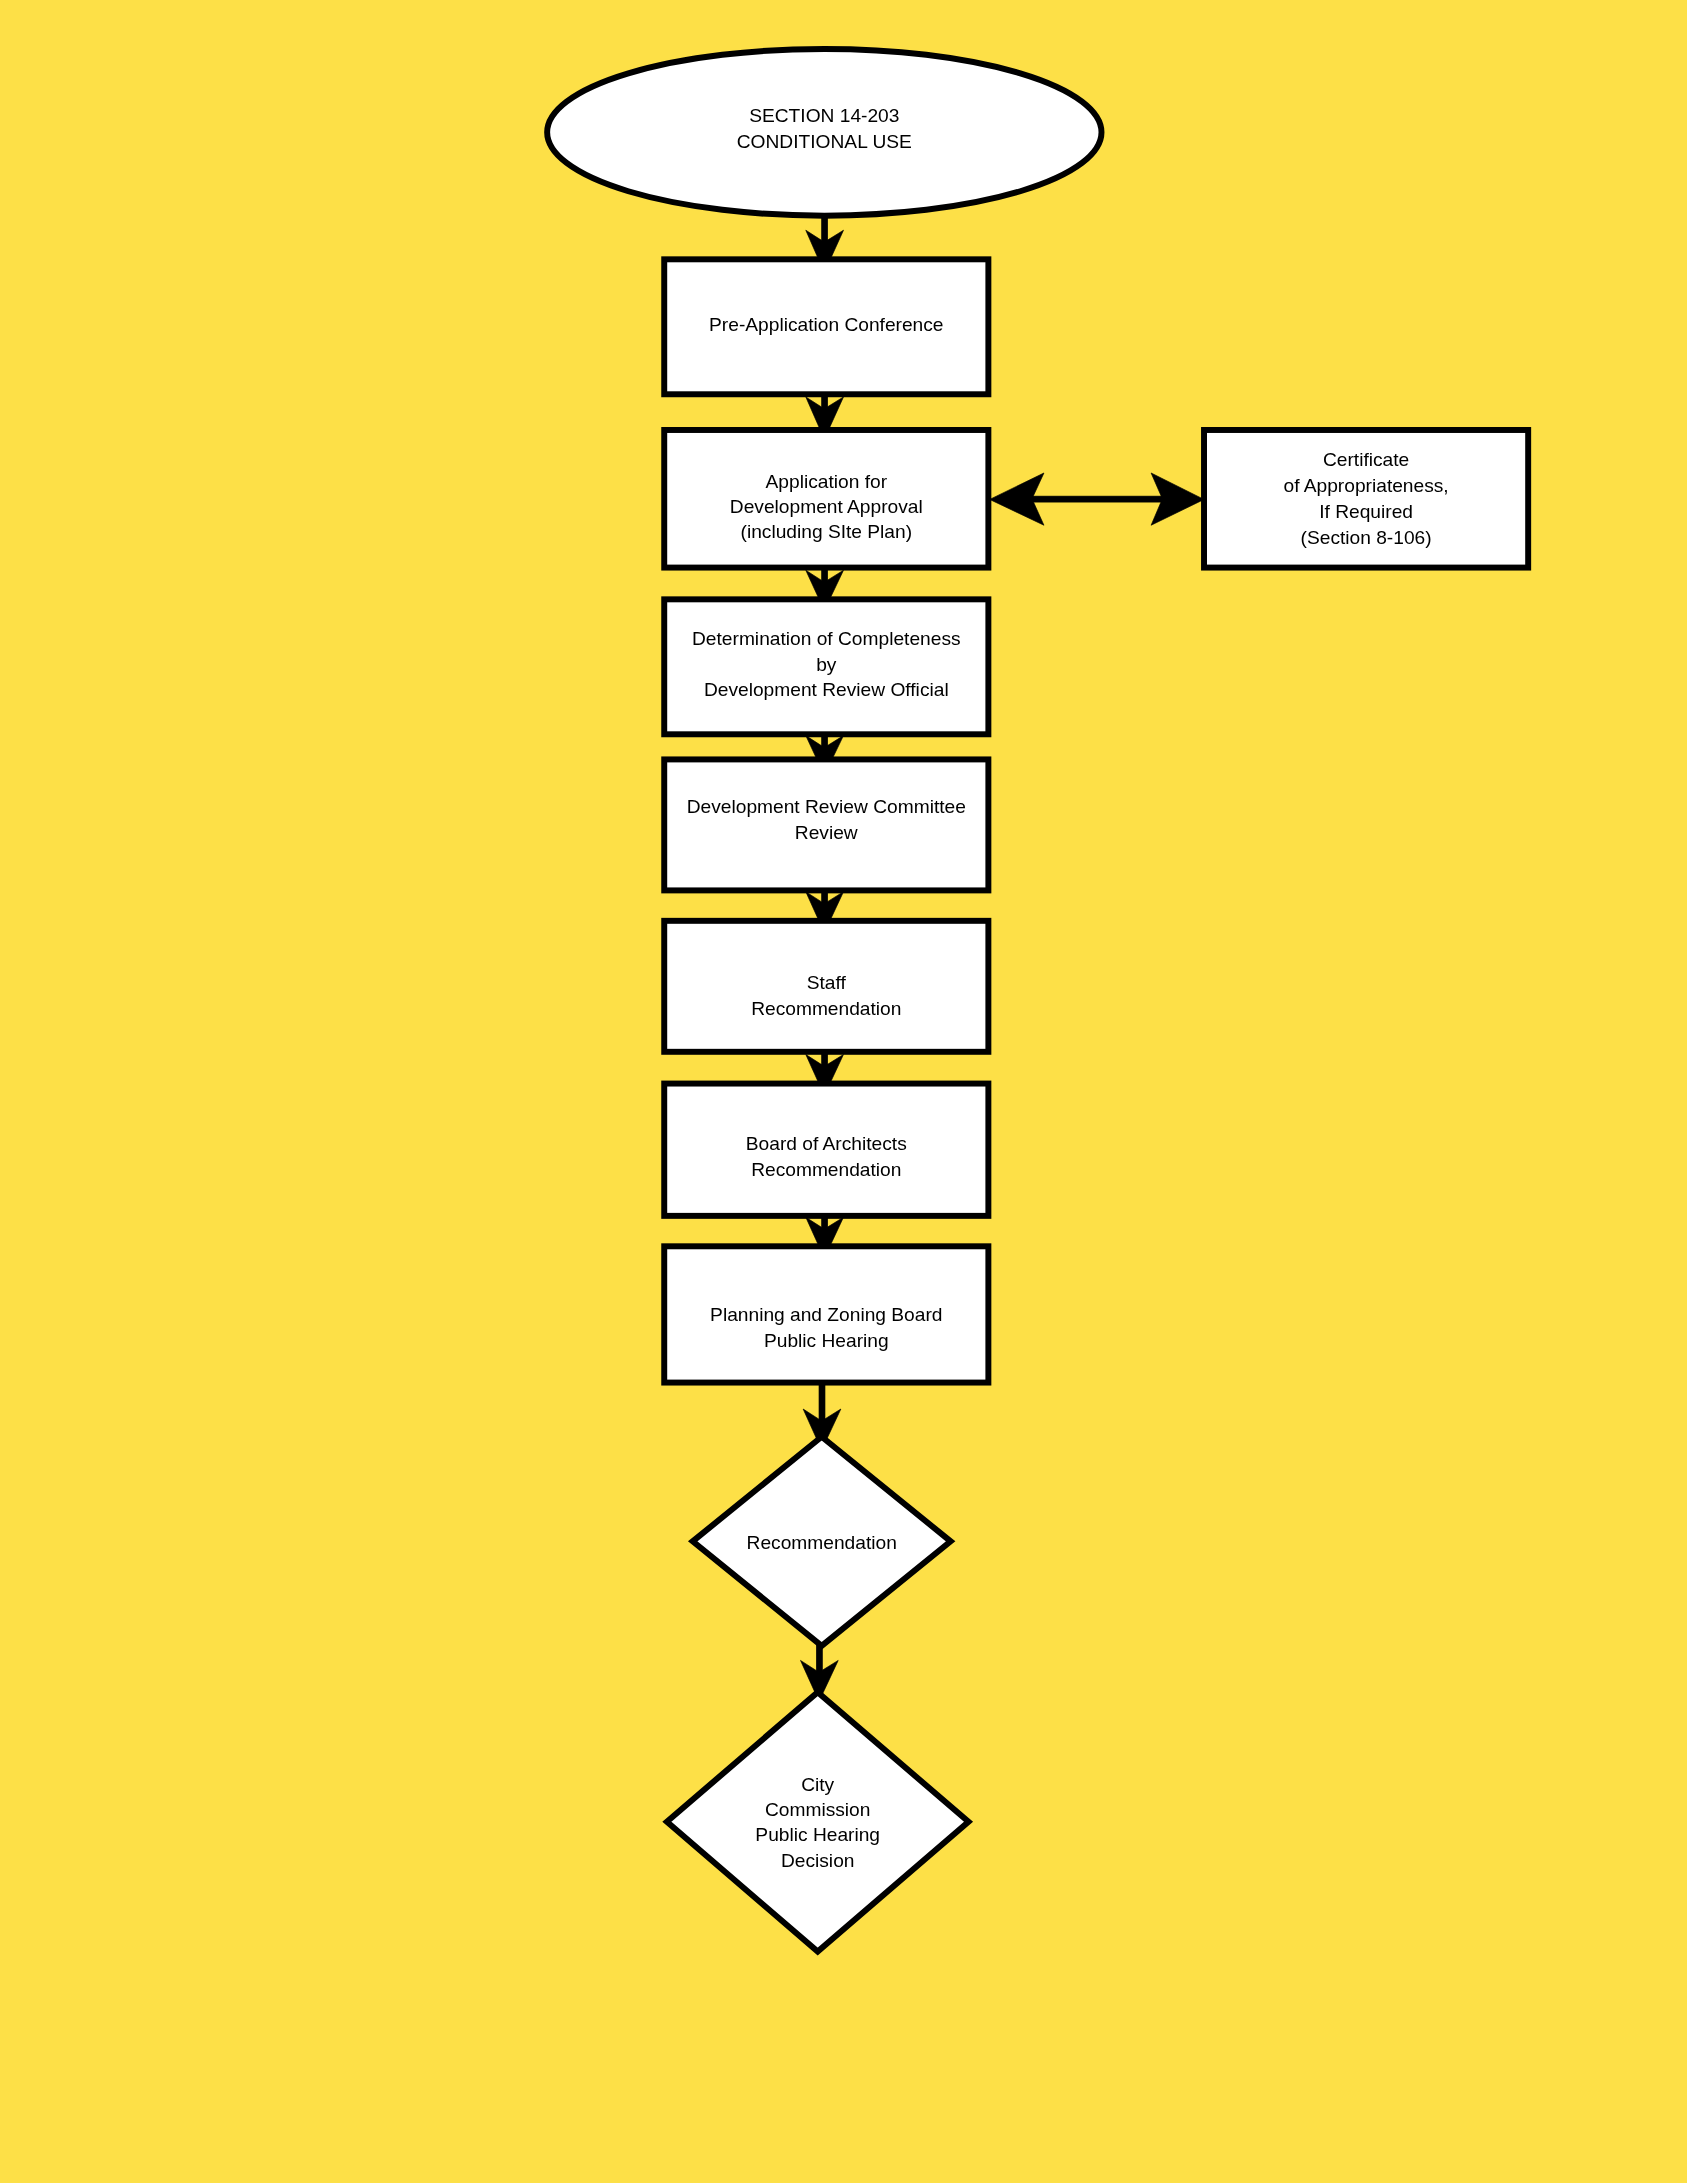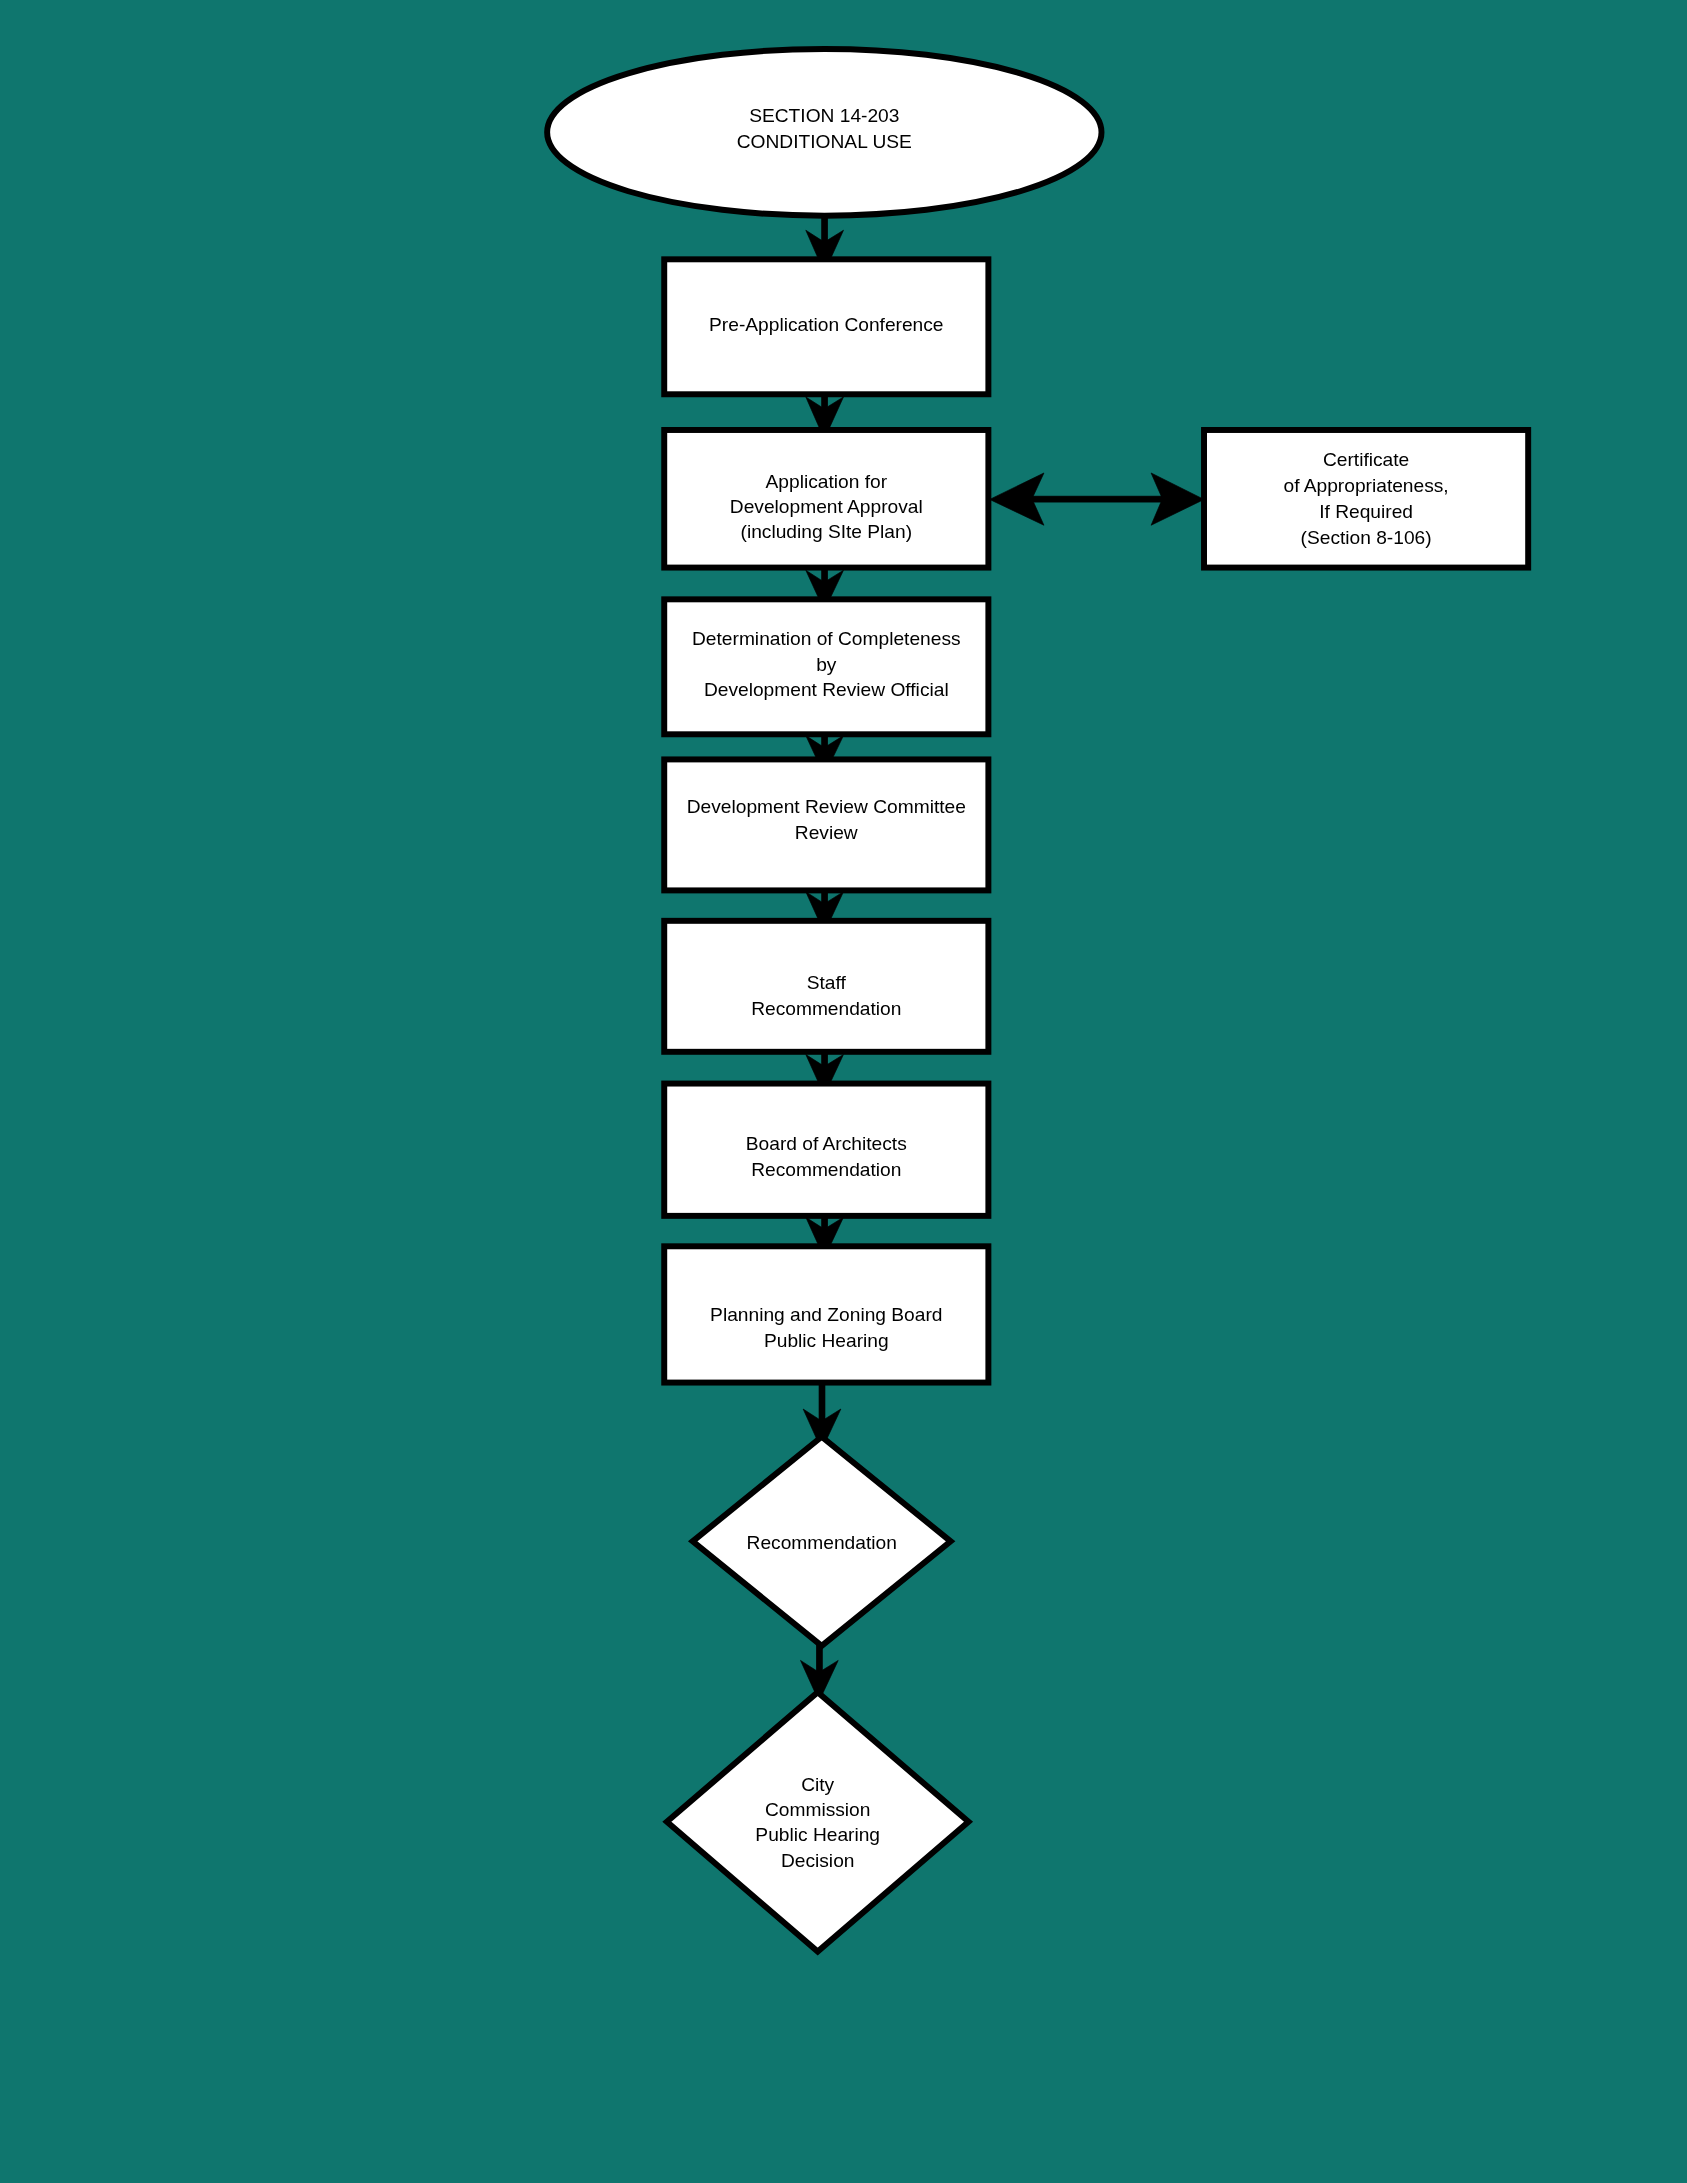--- a/index.html
+++ b/index.html
@@ -10,21 +10,21 @@
   body {
     width: 1687px;
     height: 2183px;
     font-family: "Liberation Sans", sans-serif;
     overflow: hidden;
   }
   #flowchart-root {
     position: relative;
     width: 1687px;
     height: 2183px;
-    background: #0f766e;
+    background: #fde047;
   }
   svg#flow-svg {
     position: absolute;
     top: 0;
     left: 0;
     width: 1687px;
     height: 2183px;
     display: block;
   }
   .shape-outline {

